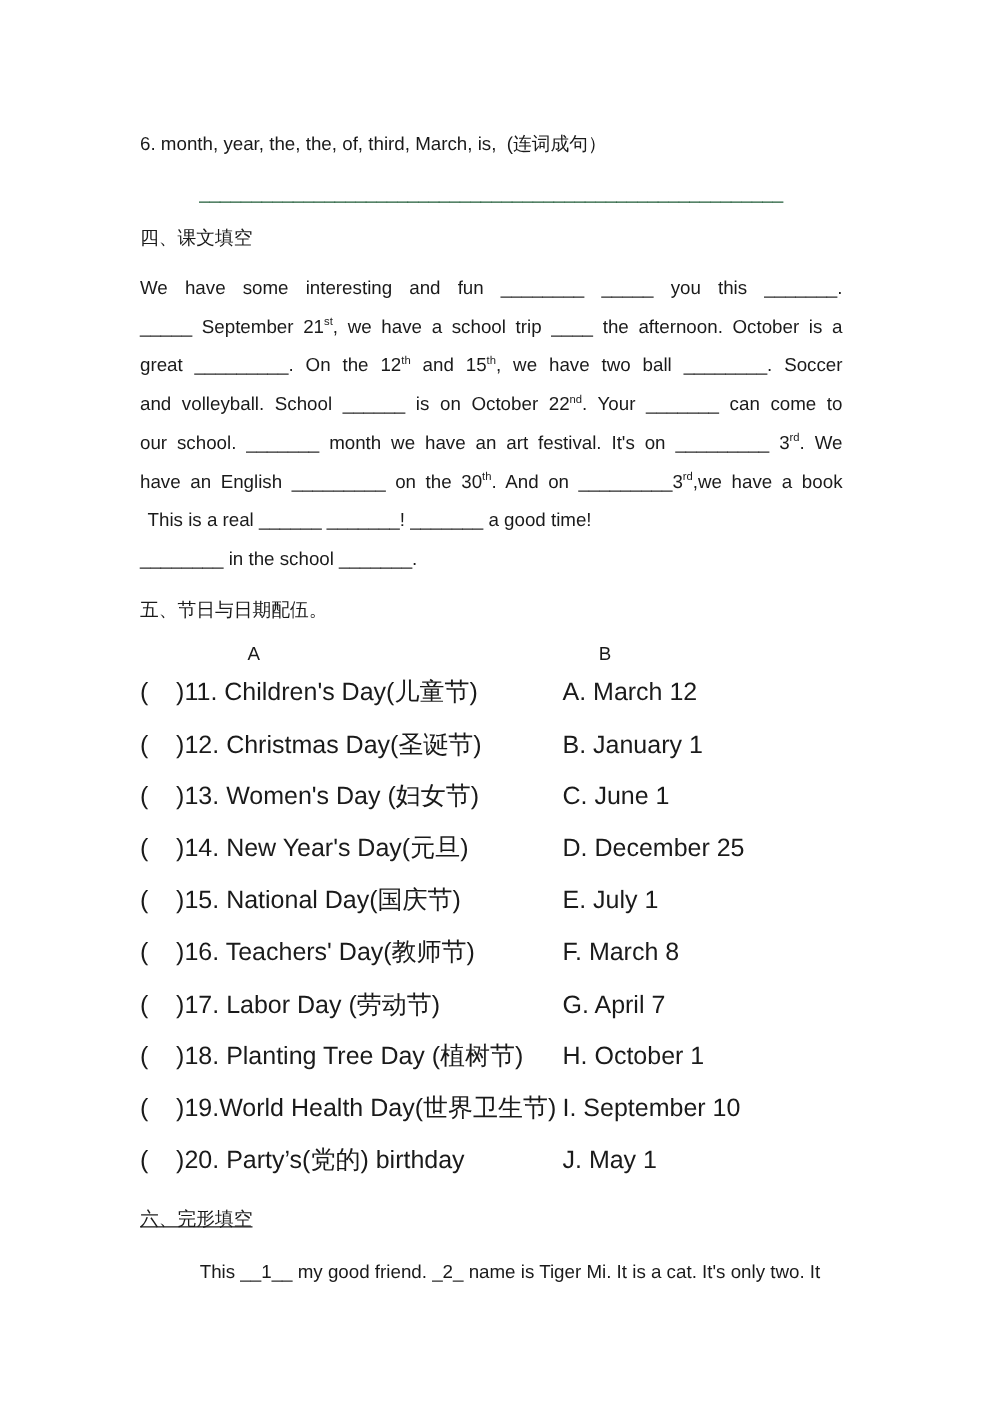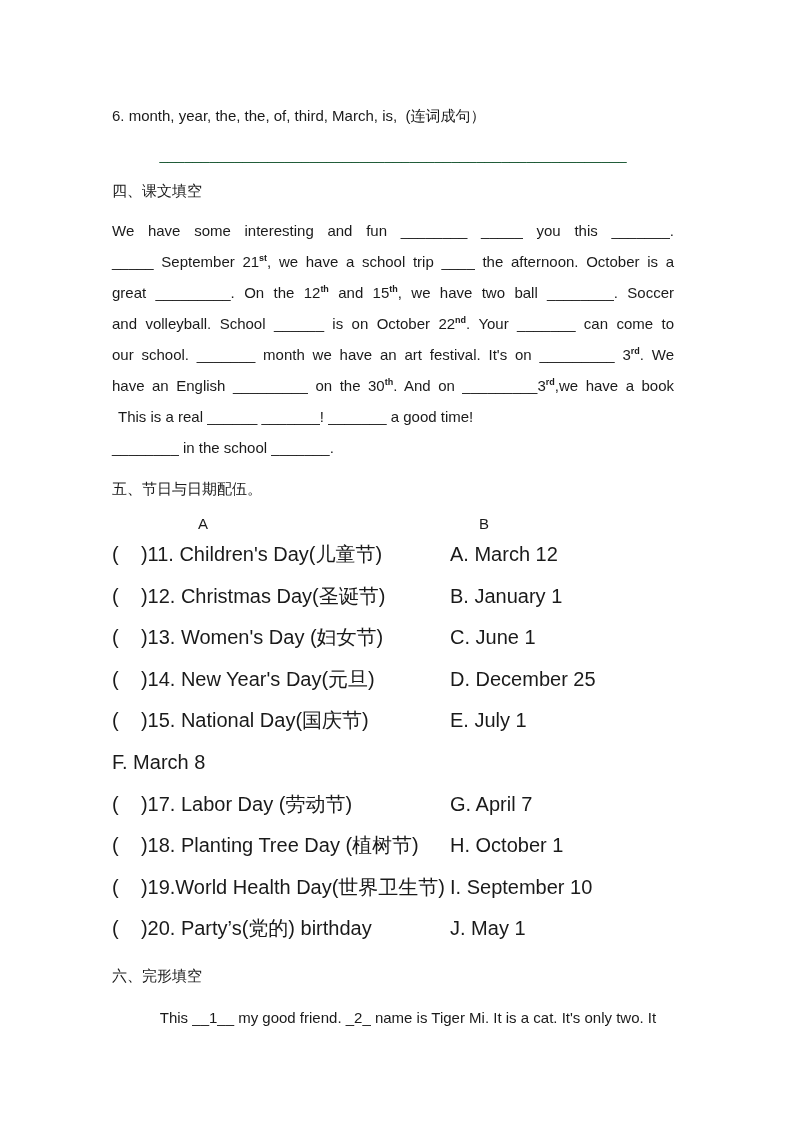--- a/index.html
+++ b/index.html
@@ -22,39 +22,39 @@
     white-space:nowrap;overflow:hidden;color:#14532d;text-align:center;
   }
   .section-title{margin-top:16px;font-size:15px;line-height:20px;}
   .passage{margin-top:14px;}
   .pline{
     font-size:15px;line-height:31px;
     color:#1a1a1a;
   }
   .pline.just{text-align:justify;text-align-last:justify;}
   .pline.indent-sm{padding-left:6px;}
-  .pline sup{font-size:9px;line-height:0;font-weight:bold;}
+  .pline sup{font-size:9px;line-height:0;}
   .match-header{
     position:relative;margin-top:15px;height:20px;
     font-size:15px;line-height:20px;
   }
   .colA{position:absolute;left:86px;top:0;}
   .colB{position:absolute;left:367px;top:0;}
   .matching{margin-top:10px;}
   .mrow{
     display:flex;align-items:flex-start;
     height:41.6px;font-size:20px;line-height:21px;
   }
   .mleft{width:338px;white-space:pre;flex:0 0 338px;}
   .mright{white-space:pre;}
   .cloze{
     margin-top:22px;padding-left:30px;
     font-size:15px;line-height:20px;white-space:pre-wrap;text-align:center;
   }
-  .s6{margin-top:6px;}
+  .s6{margin-top:6px;text-decoration:underline;}
 </style>
 </head>
 <body>
 
 <div class="page">
 
   <div class="q6">6. month, year, the, the, of, third, March, is,  (连词成句）</div>
 
   <div class="answer-line">________________________________________________________</div>
 
@@ -93,20 +93,21 @@
       </div>
       <div class="mrow">
         <span class="mleft">(    )14. New Year's Day(元旦)</span>
         <span class="mright">D. December 25</span>
       </div>
       <div class="mrow">
         <span class="mleft">(    )15. National Day(国庆节)</span>
         <span class="mright">E. July 1</span>
       </div>
       <div class="mrow">
+        <span class="mleft">(    )16. Teachers' Day(教师节)</span>
         <span class="mright">F. March 8</span>
       </div>
       <div class="mrow">
         <span class="mleft">(    )17. Labor Day (劳动节)</span>
         <span class="mright">G. April 7</span>
       </div>
       <div class="mrow">
         <span class="mleft">(    )18. Planting Tree Day (植树节)</span>
         <span class="mright">H. October 1</span>
       </div>

